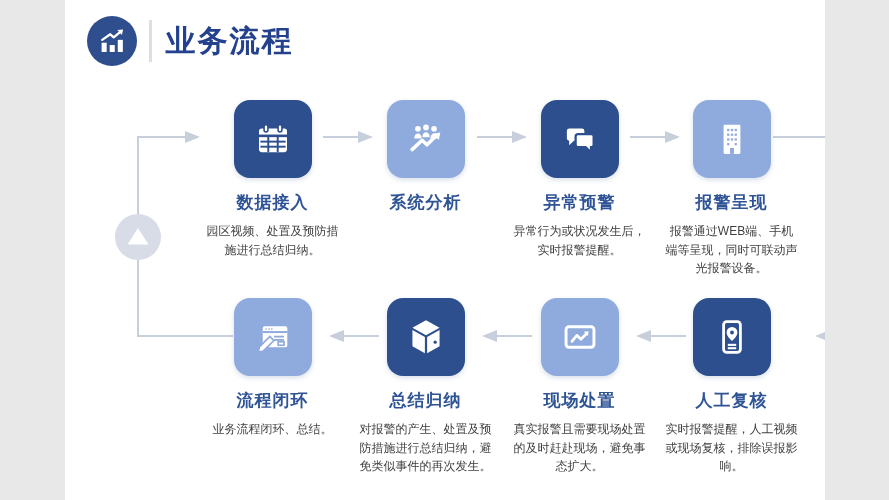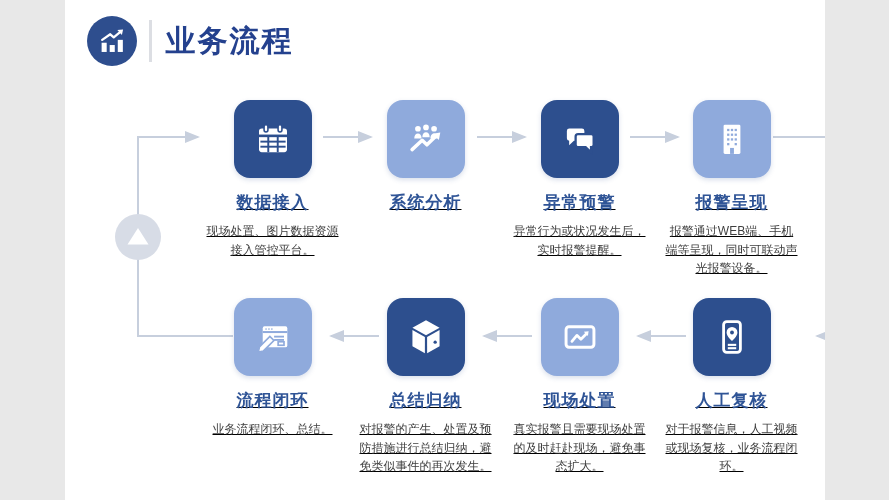--- a/index.html
+++ b/index.html
@@ -17,21 +17,21 @@
   }
   .hdr-divider { width:3px; height:42px; background:#DCDEE3; margin:0 14px 0 12px; }
   .hdr-title {
     font-size:30px; font-weight:800; color:#24418E; letter-spacing:2px;
   }
   
   .connectors { position:absolute; left:0; top:0; z-index:0; }
   
   .step {
     position:absolute; width:164px; z-index:1;
-    display:flex; flex-direction:column; align-items:center;text-decoration:underline;
+    display:flex; flex-direction:column; align-items:center;
   }
   .c1{left:126px} .c2{left:279px} .c3{left:433px} .c4{left:585px}
   .top{top:100px} .bottom{top:298px}
   .tile {
     width:78px; height:78px; border-radius:16px;
     display:flex; align-items:center; justify-content:center;
     box-shadow:0 2px 5px rgba(46,78,142,.18);
   }
   .tile.dark  { background:#2D4F8E; }
   .tile.light { background:#8FAADC; }
@@ -100,21 +100,21 @@
         <line class="cut" x1="4" y1="10.2" x2="20" y2="10.2" stroke-width="1.5"></line>
         <line class="cut" x1="4.8" y1="13.5" x2="19.2" y2="13.5" stroke-width="1.1"></line>
         <line class="cut" x1="4.8" y1="16.4" x2="19.2" y2="16.4" stroke-width="1.1"></line>
         <line class="cut" x1="9.3" y1="10.2" x2="9.3" y2="19.5" stroke-width="1.1"></line>
         <line class="cut" x1="14.7" y1="10.2" x2="14.7" y2="19.5" stroke-width="1.1"></line>
         <rect class="cutS" x="6.9" y="3.8" width="2.2" height="4.2" rx="1.1" fill="#fff" stroke-width="0.9"></rect>
         <rect class="cutS" x="14.9" y="3.8" width="2.2" height="4.2" rx="1.1" fill="#fff" stroke-width="0.9"></rect>
       </svg>
     </div>
     <div class="stitle">数据接入</div>
-    <div class="sdesc">现场处置、图片数据资源接入管控平台。</div>
+    <div class="sdesc">园区视频、处置及预防措施进行总结归纳。</div>
   </div>
 
   <div class="step c2 top">
     <div class="tile light">
       <svg viewBox="0 0 24 24" width="44" height="44" fill="#fff">
         <circle cx="7.6" cy="6.4" r="1.55"></circle>
         <path d="M5.6 11.7 c0-1.7 0.9-2.7 2-2.7 s2 1 2 2.7 Z"></path>
         <circle cx="12" cy="5.7" r="1.55"></circle>
         <path d="M10 11 c0-1.7 0.9-2.7 2-2.7 s2 1 2 2.7 Z"></path>
         <circle cx="16.4" cy="6.4" r="1.55"></circle>
@@ -211,16 +211,16 @@
     <div class="tile dark">
       <svg viewBox="0 0 24 24" width="42" height="42">
         <rect x="7.2" y="3.2" width="9.6" height="17.6" rx="1.8" fill="none" stroke="#fff" stroke-width="1.6"></rect>
         <path d="M12 6.3 a3.1 3.1 0 0 1 3.1 3.1 c0 2.3 -3.1 4.8 -3.1 4.8 s-3.1 -2.5 -3.1 -4.8 a3.1 3.1 0 0 1 3.1 -3.1 Z" fill="#fff"></path>
         <circle class="cutf" cx="12" cy="9.4" r="1.1"></circle>
         <line x1="9.6" y1="16.5" x2="14.4" y2="16.5" stroke="#fff" stroke-width="1.2"></line>
         <line x1="9.6" y1="18.4" x2="14.4" y2="18.4" stroke="#fff" stroke-width="1.2"></line>
       </svg>
     </div>
     <div class="stitle">人工复核</div>
-    <div class="sdesc">对于报警信息，人工视频或现场复核，业务流程闭环。</div>
+    <div class="sdesc">实时报警提醒，人工视频或现场复核，排除误报影响。</div>
   </div>
 
 </div>
 
 </body></html>

